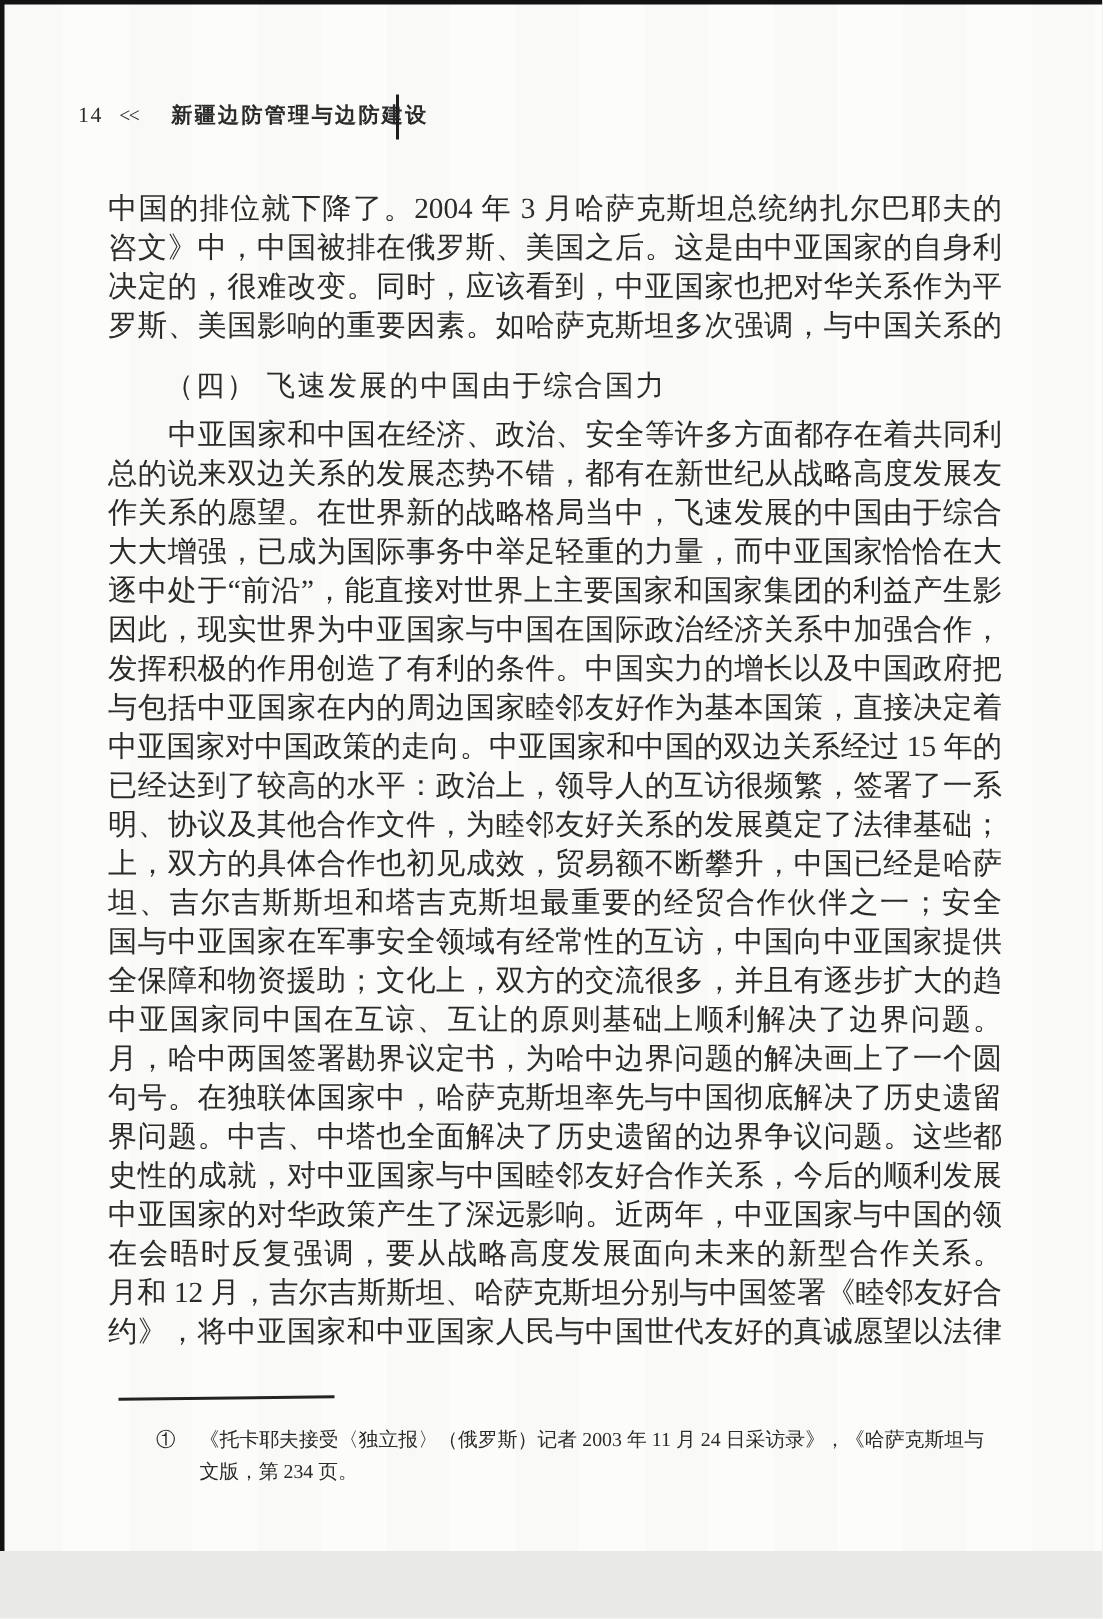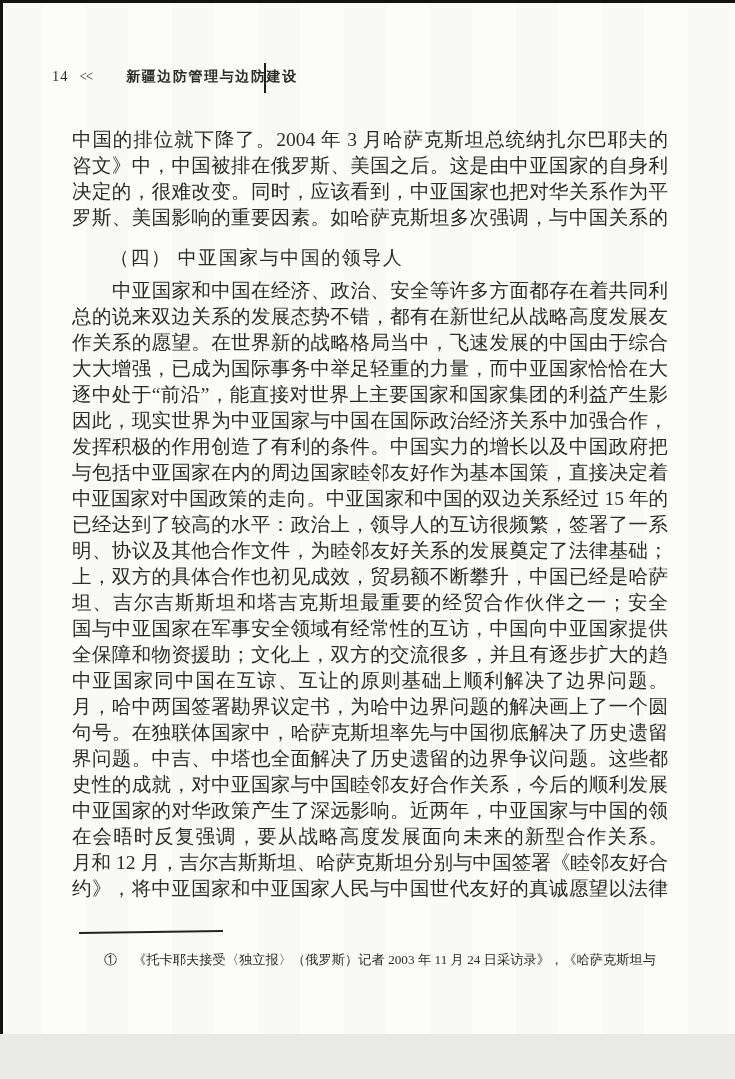--- a/index.html
+++ b/index.html
@@ -21,21 +21,21 @@
   .edge-top{position:absolute;left:0;top:0;width:735px;height:3px;background:var(--edge);}
   .edge-left{position:absolute;left:0;top:0;width:3px;height:1079px;background:var(--edge);}
 
   .header{
     position:absolute;left:52px;top:68px;
     display:flex;align-items:baseline;white-space:nowrap;
   }
   .pagenum{font-size:14.5px;letter-spacing:1px;}
   .marks{font-size:13px;margin-left:11px;letter-spacing:-1px;transform:scaleY(1.05);}
   .booktitle{
-    margin-left:34px;
+    margin-left:22px;
     font-family:Liberation Mono, monospace;
     font-weight:bold;font-size:14px;letter-spacing:1.6px;
   }
   .header-rule{position:absolute;left:264px;top:63px;width:2px;height:30px;background:#1d1d1d;}
 
   .body{position:absolute;left:72px;top:127px;width:596px;}
   .para .line{
     font-size:19.5px;line-height:26px;height:26px;
     text-align:justify;text-align-last:justify;
     white-space:normal;overflow:hidden;
@@ -79,21 +79,21 @@
   </div>
   <div class="header-rule"></div>
 
   <div class="body">
     <div class="para p1">
         <div class="line">中国的排位就下降了。2004 年 3 月哈萨克斯坦总统纳扎尔巴耶夫的《国情</div>
         <div class="line">咨文》中，中国被排在俄罗斯、美国之后。这是由中亚国家的自身利益所</div>
         <div class="line">决定的，很难改变。同时，应该看到，中亚国家也把对华关系作为平衡俄</div>
         <div class="line">罗斯、美国影响的重要因素。如哈萨克斯坦多次强调，与中国关系的重要</div>
       </div>
-    <div class="heading">（四） 中亚国家与中国的领导人</div>
+    <div class="heading">（四） 飞速发展的中国由于综合国力</div>
     <div class="para p2">
         <div class="line indent">中亚国家和中国在经济、政治、安全等许多方面都存在着共同利益，</div>
         <div class="line">总的说来双边关系的发展态势不错，都有在新世纪从战略高度发展友好合</div>
         <div class="line">作关系的愿望。在世界新的战略格局当中，飞速发展的中国由于综合国力</div>
         <div class="line">大大增强，已成为国际事务中举足轻重的力量，而中亚国家恰恰在大国角</div>
         <div class="line">逐中处于“前沿”，能直接对世界上主要国家和国家集团的利益产生影响。</div>
         <div class="line">因此，现实世界为中亚国家与中国在国际政治经济关系中加强合作，共同</div>
         <div class="line">发挥积极的作用创造了有利的条件。中国实力的增长以及中国政府把加强</div>
         <div class="line">与包括中亚国家在内的周边国家睦邻友好作为基本国策，直接决定着未来</div>
         <div class="line">中亚国家对中国政策的走向。中亚国家和中国的双边关系经过 15 年的发展，</div>
@@ -114,15 +114,16 @@
         <div class="line">约》，将中亚国家和中亚国家人民与中国世代友好的真诚愿望以法律的形式</div>
       </div>
   </div>
 
   <div class="fn-divider"></div>
 
   <div class="footnote">
     <span class="fn-marker">①</span>
     <div class="fn-lines">
         <div class="line">《托卡耶夫接受〈独立报〉（俄罗斯）记者 2003 年 11 月 24 日采访录》，《哈萨克斯坦与当</div>
+        <div class="line short">文版，第 234 页。</div>
       </div>
   </div>
 </div>
 
 </body></html>

